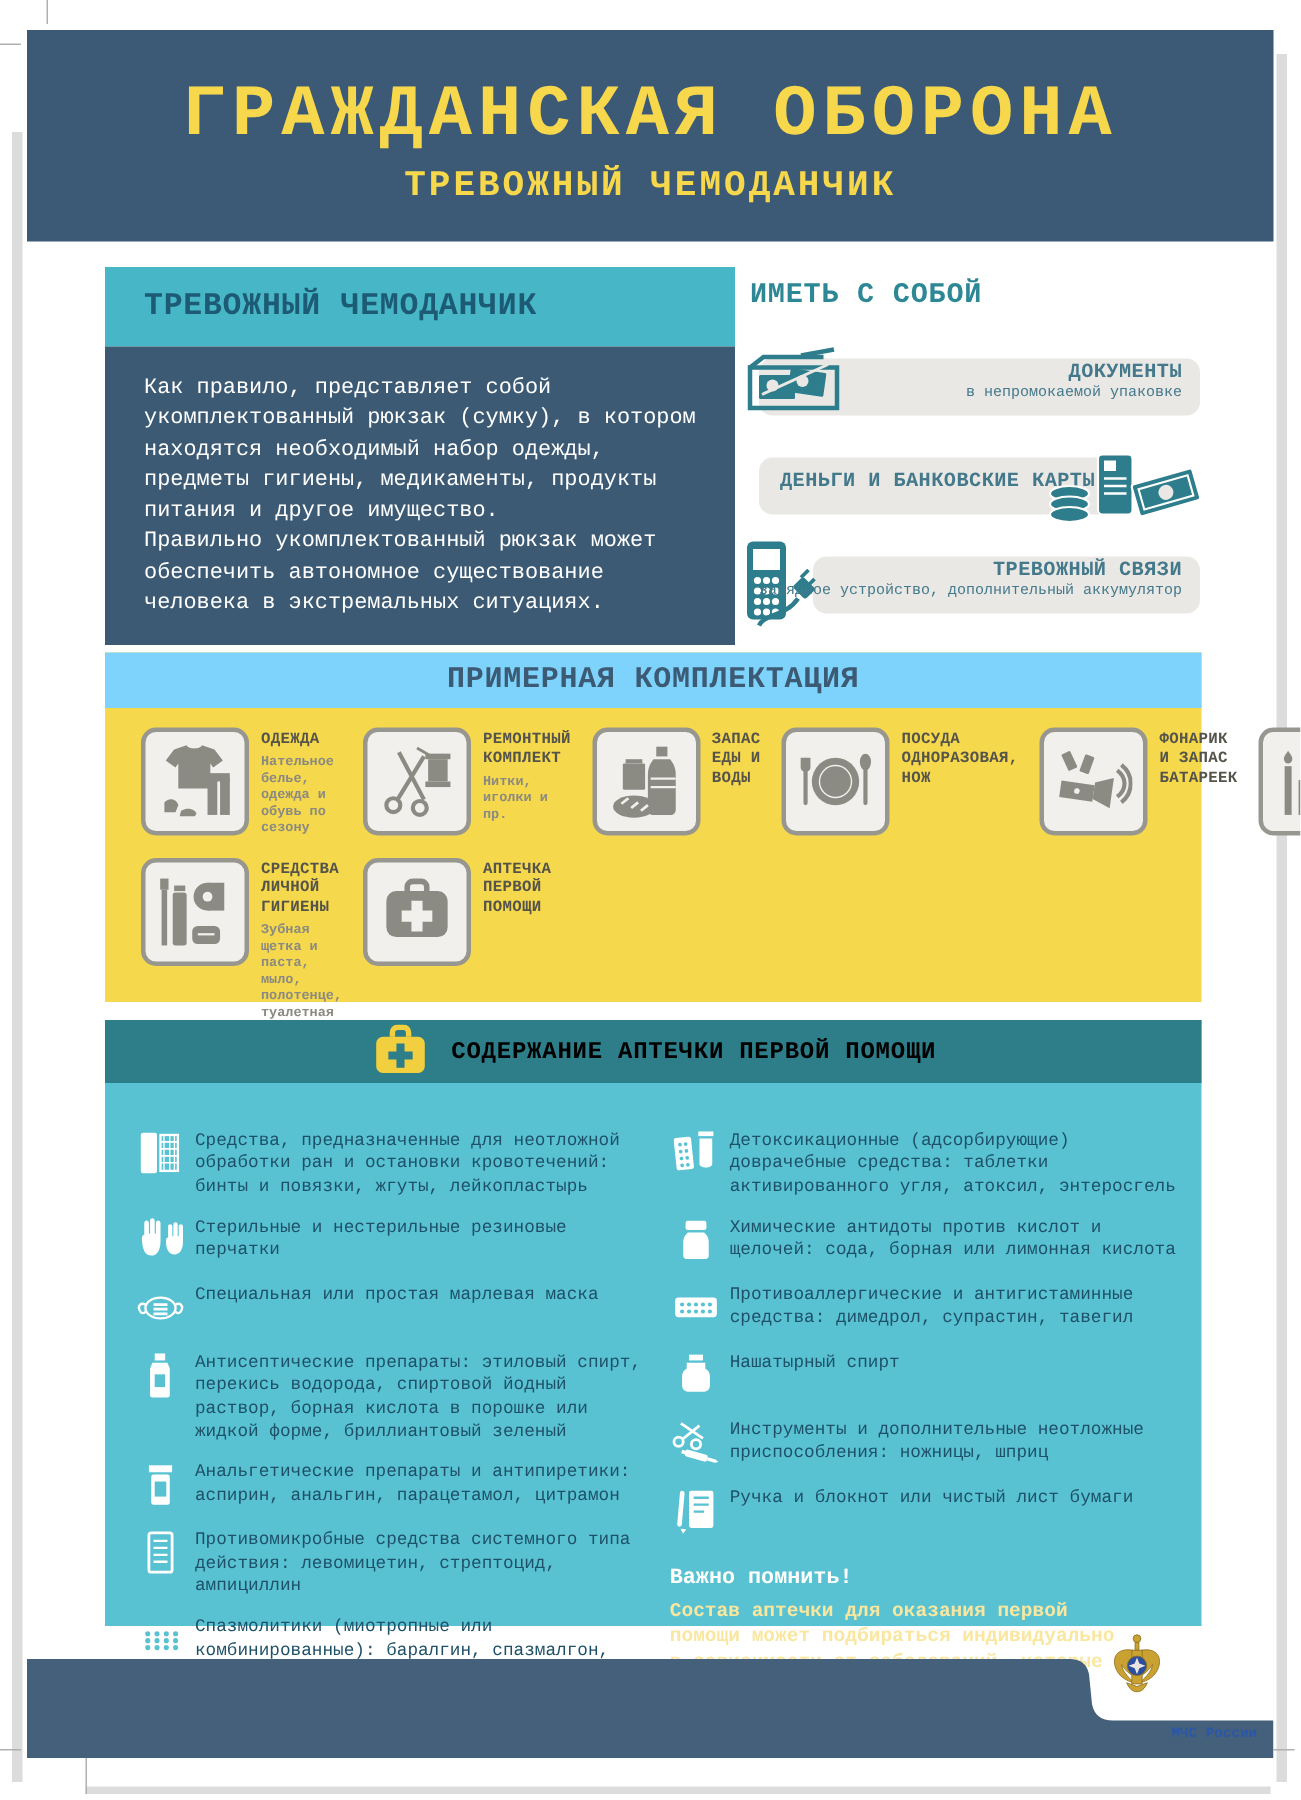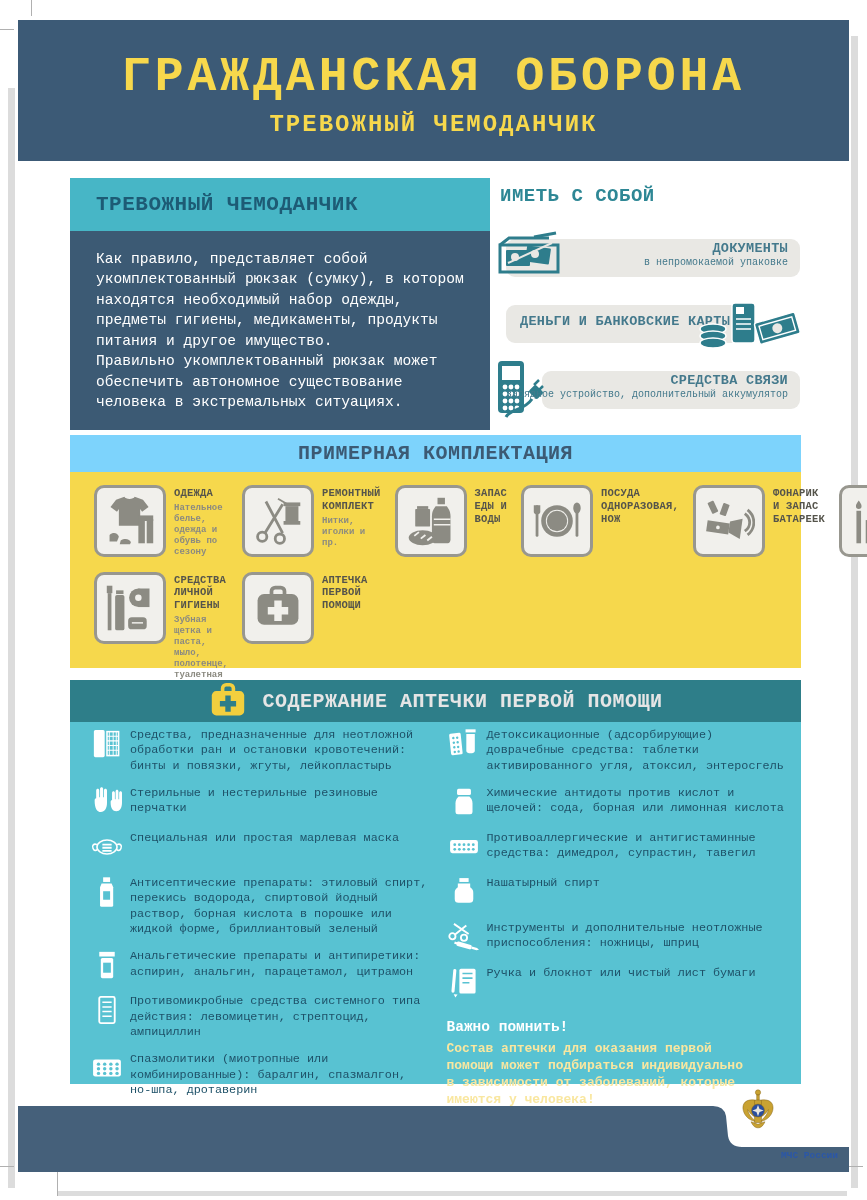--- a/index.html
+++ b/index.html
@@ -50,22 +50,22 @@
   .kicon{width:72px;height:72px;background:#f1f0ec;border:3px solid #98978f;border-radius:10px;
          box-sizing:border-box;flex-shrink:0;display:flex;align-items:center;justify-content:center;}
   .kicon svg{width:52px;height:52px;}
   .ktext{margin-left:8px;padding-top:2px;}
   .klabel{color:#55544b;font-weight:bold;font-size:10.5px;line-height:1.22;letter-spacing:.2px;}
   .knote{color:#8b8a80;font-size:9px;line-height:1.22;margin-top:3px;font-weight:bold;}
   
   .aid{position:absolute;left:70px;top:680px;width:731px;height:404px;background:#58c2d2;}
   .aid-band{height:42px;background:#2e7e89;display:flex;align-items:center;justify-content:center;gap:14px;}
   .aid-band-icon{width:40px;height:36px;display:block;}
-  .aid-band-title{color:#e5e5e5;font-weight:bold;font-size:20px;letter-spacing:.5px;}
-  .aid-body{display:grid;grid-template-columns:1fr 1fr;column-gap:12px;padding:4px 16px 0 14px;}
+  .aid-band-title{color:#000000;font-weight:bold;font-size:16px;letter-spacing:.5px;}
+  .aid-body{display:grid;grid-template-columns:1fr 1fr;column-gap:12px;padding:29px 16px 0 14px;}
   .aitem{display:flex;margin-bottom:10px;}
   .aicon{width:46px;flex-shrink:0;display:flex;justify-content:center;align-items:flex-start;padding-top:1px;}
   .aicon svg{width:34px;height:34px;}
   .atext{color:#1e5168;font-size:11.8px;line-height:1.3;padding-top:2px;}
   .reminder{margin:20px 0 0 6px;}
   .rem-title{color:#ffffff;font-weight:bold;font-size:14.5px;margin-bottom:6px;}
   .rem-body{color:#f9e7a0;font-weight:bold;font-size:13px;line-height:1.3;width:300px;}
   
   .footer-band{position:absolute;left:18px;top:1106px;width:831px;height:66px;}
   .emblem{position:absolute;left:739px;top:1086px;width:38px;height:56px;}
@@ -160,21 +160,21 @@
               <circle cx="23" cy="42" r="2.4"></circle>
               <circle cx="11" cy="49" r="2.4"></circle>
               <circle cx="17" cy="49" r="2.4"></circle>
               <circle cx="23" cy="49" r="2.4"></circle>
             </g>
             <path d="M40 26l5-5M44 32l5-5" stroke="#2e7d8c" stroke-width="2.5"></path>
             <rect x="36" y="28" width="12" height="10" rx="2" fill="#2e7d8c" transform="rotate(45 42 33)"></rect>
             <path d="M38 40 C30 52 16 50 12 58" fill="none" stroke="#2e7d8c" stroke-width="3"></path>
           </svg></span>
       <div class="ctext right">
-        <div class="clabel">СРЕДСТВА СВЯЗИ</div>
+        <div class="clabel">ТРЕВОЖНЫЙ СВЯЗИ</div>
         <div class="cnote">зарядное устройство, дополнительный аккумулятор</div>
       </div>
     </div>
   </section>
 
   <section class="kit">
     <div class="kit-band">ПРИМЕРНАЯ КОМПЛЕКТАЦИЯ</div>
     <div class="kit-grid" id="kit-grid">
         <div class="kcell">
           <div class="kicon">

